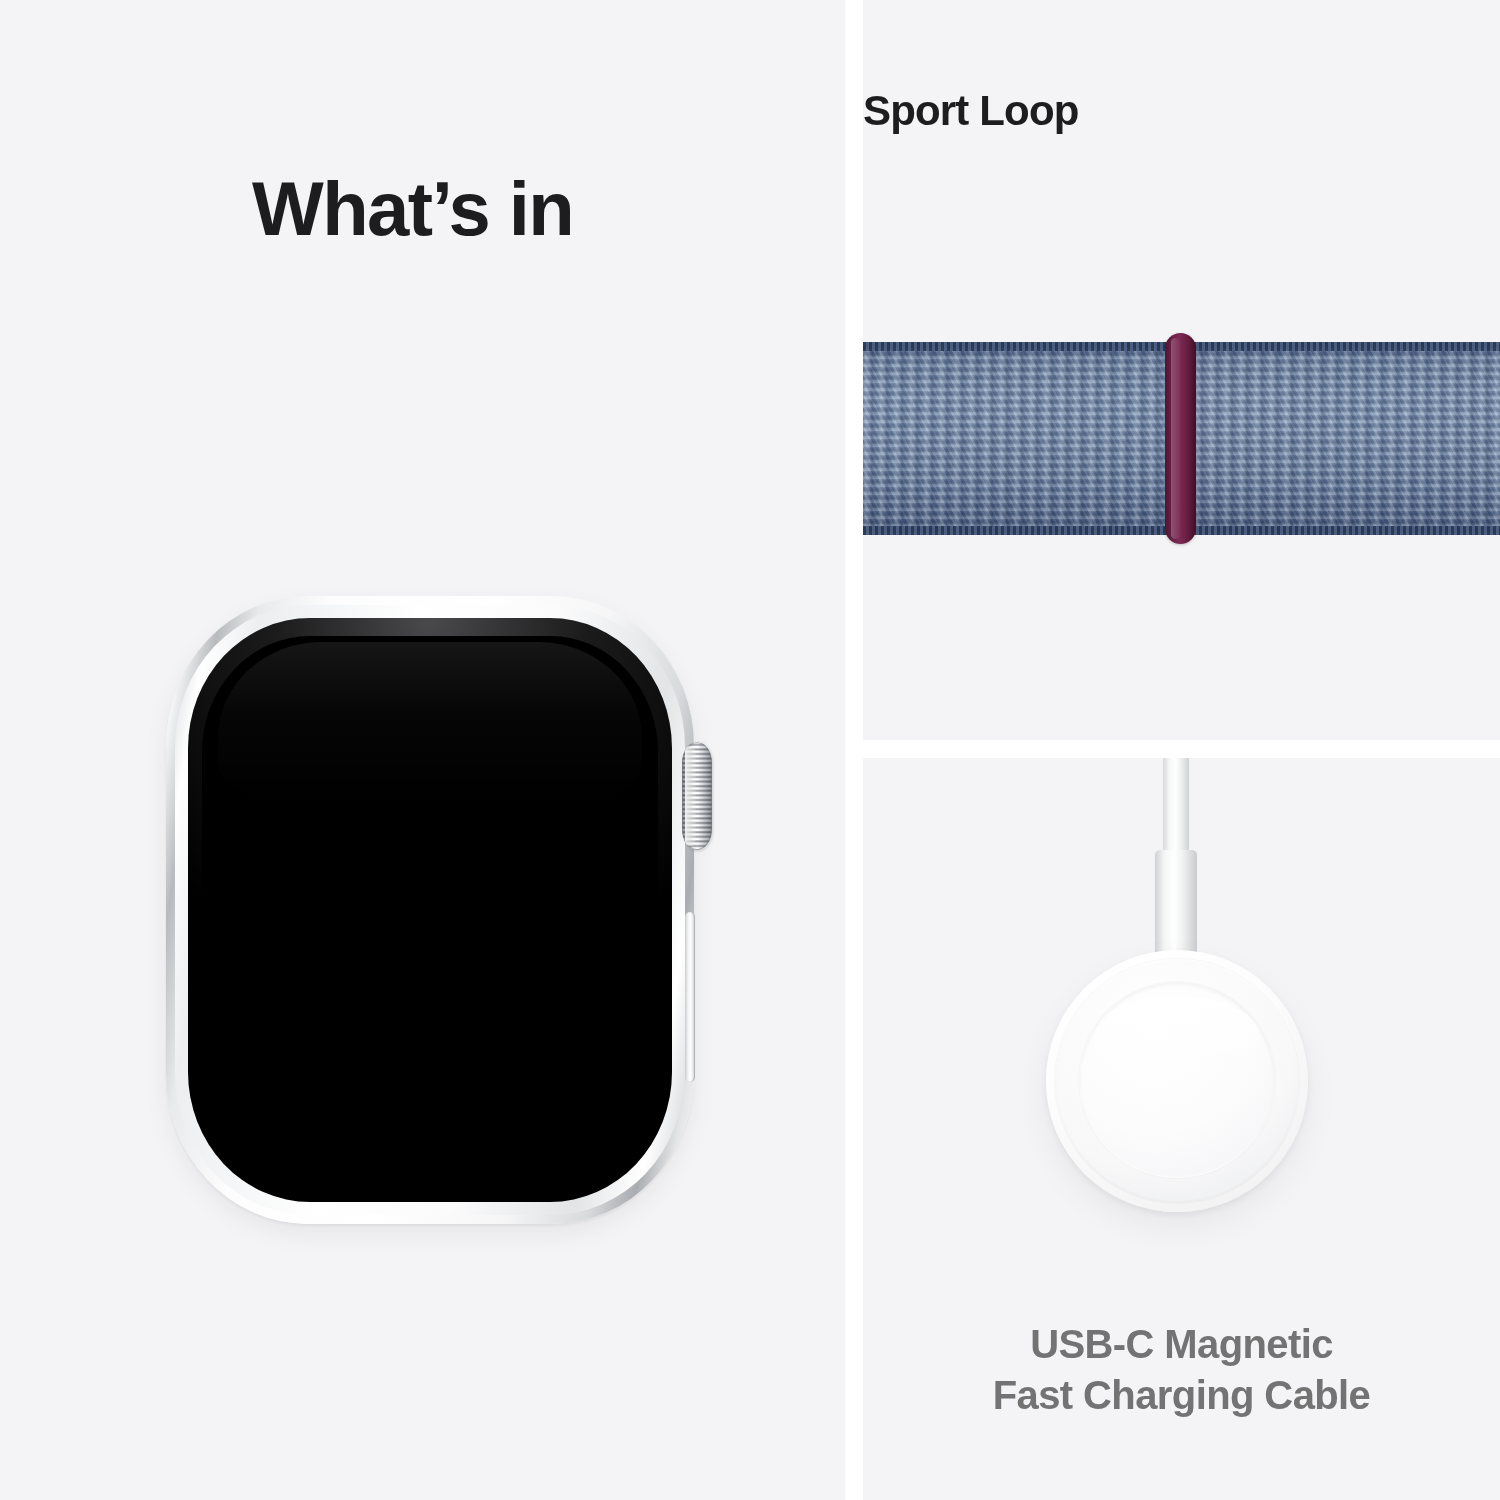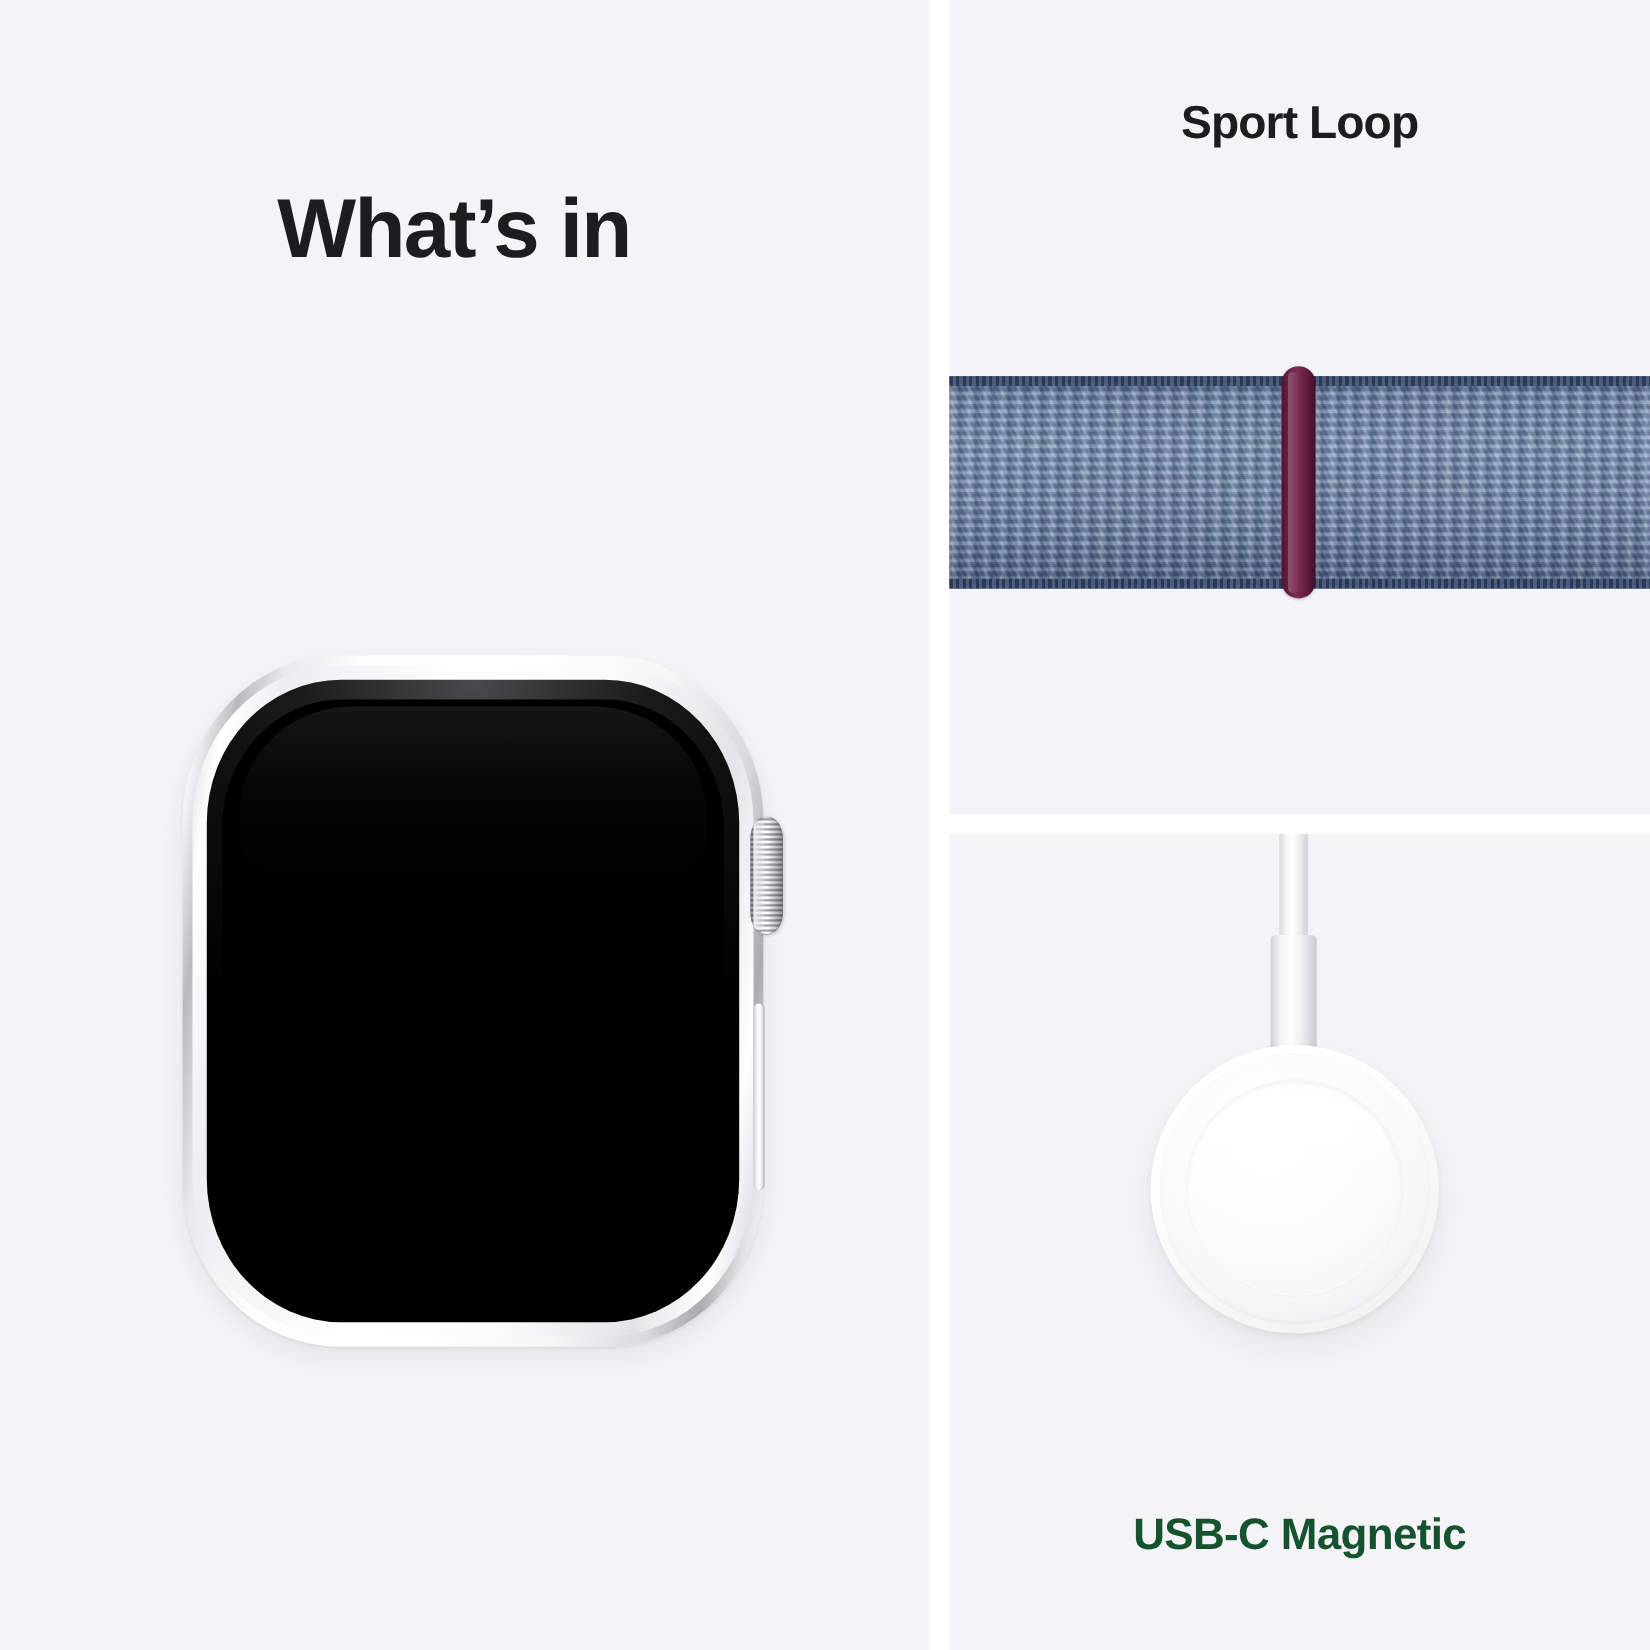--- a/index.html
+++ b/index.html
@@ -39,31 +39,30 @@
     left: 252px;
     top: 168px;
     width: 520px;
     font-size: 76px;
   }
 
   #title-sport-loop {
     left: 0;
     top: 88px;
     width: 637px;
-    text-align: center;
     font-size: 42px;
   }
 
   #caption-cable {
     position: absolute;
     left: 0;
     bottom: 80px;
     width: 637px;
     text-align: center;
-    color: #14532d;
+    color: #737373;
     font-weight: 700;
     font-size: 40px;
     line-height: 1.26;
     letter-spacing: -0.015em;
   }
 
   
   #watch-wrap {
     position: absolute;
     left: 166px;
@@ -395,17 +394,17 @@
 
     <div id="cable-wrap">
       <div id="cable-cord"></div>
       <div id="cable-collar"></div>
       <div id="charger-puck"></div>
       <div id="charger-ring-outer"></div>
       <div id="charger-pad"></div>
       <div id="charger-pad-gloss"></div>
     </div>
 
-    <div id="caption-cable"><span>USB-C Magnetic</span><br></div>
+    <div id="caption-cable"><span>USB-C Magnetic</span><br><span>Fast Charging Cable</span></div>
 
   </div>
 
 </div>
 
 </body></html>

